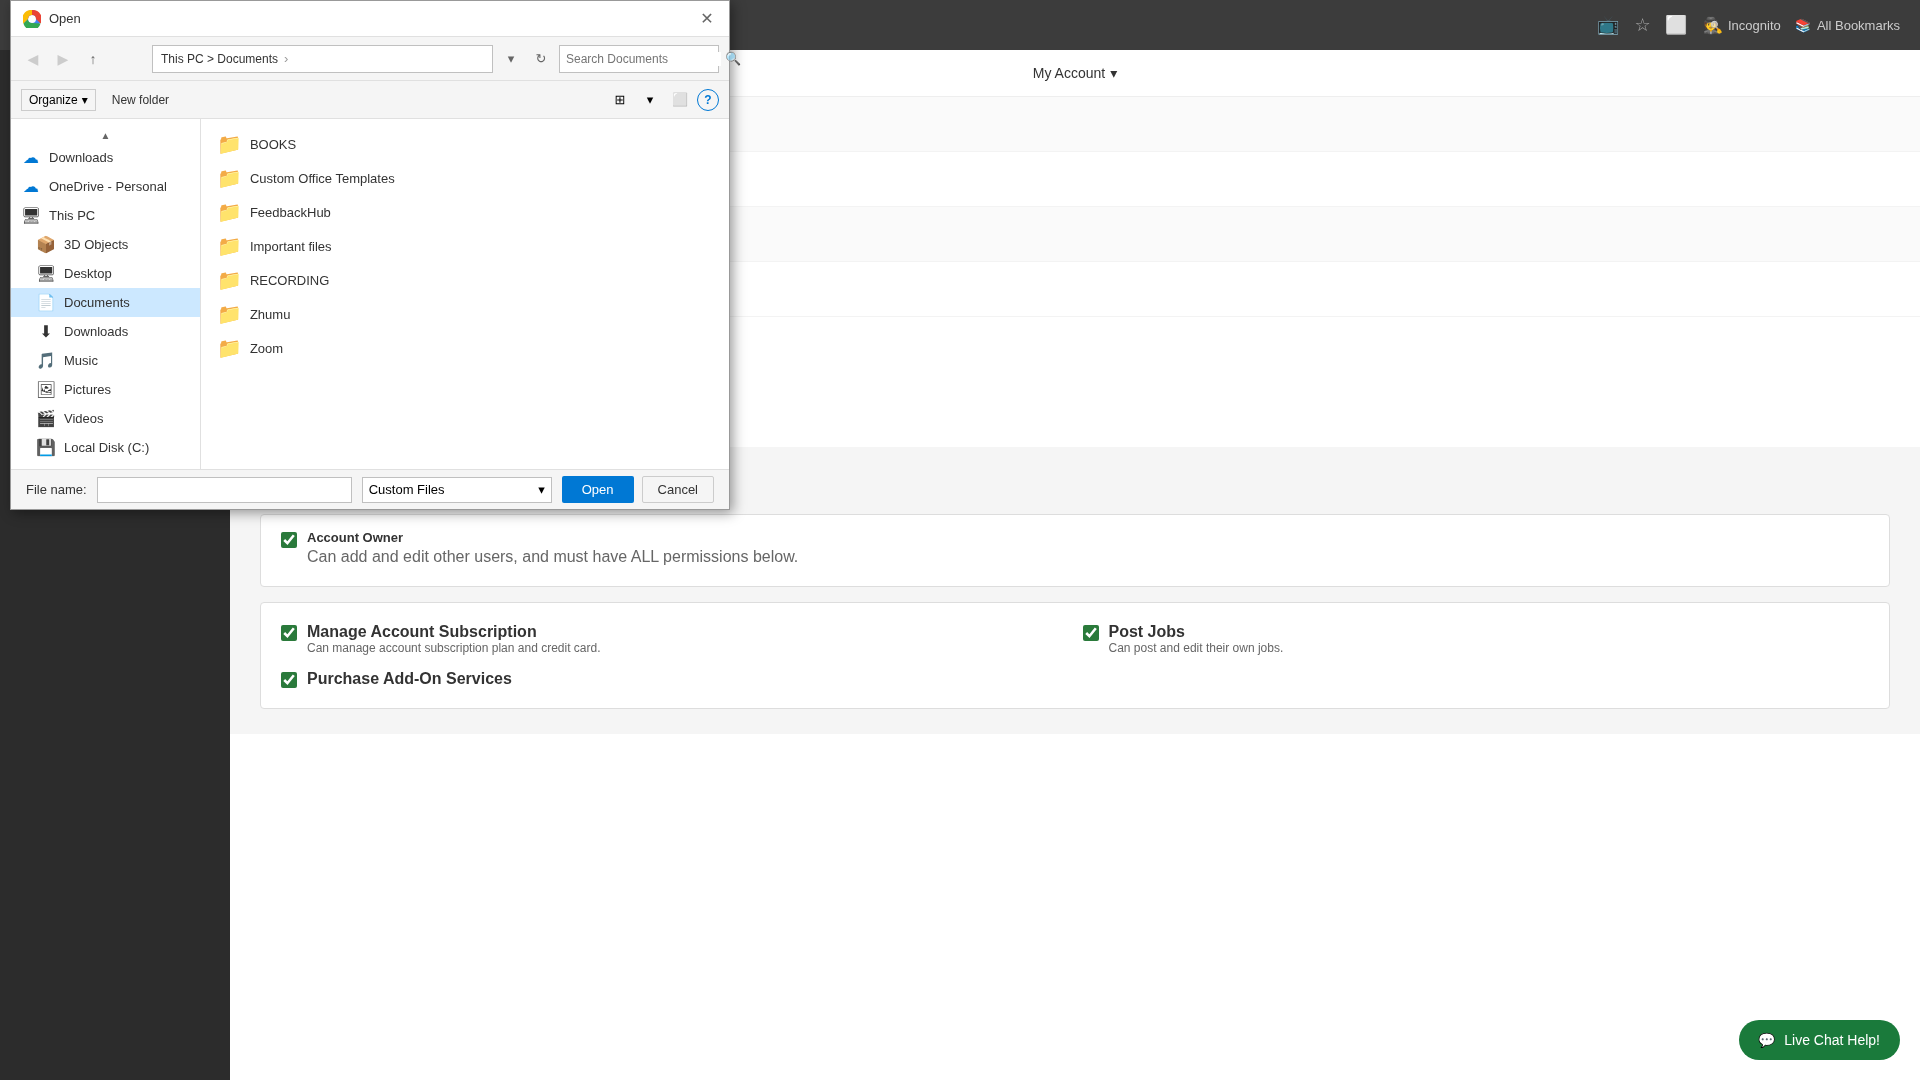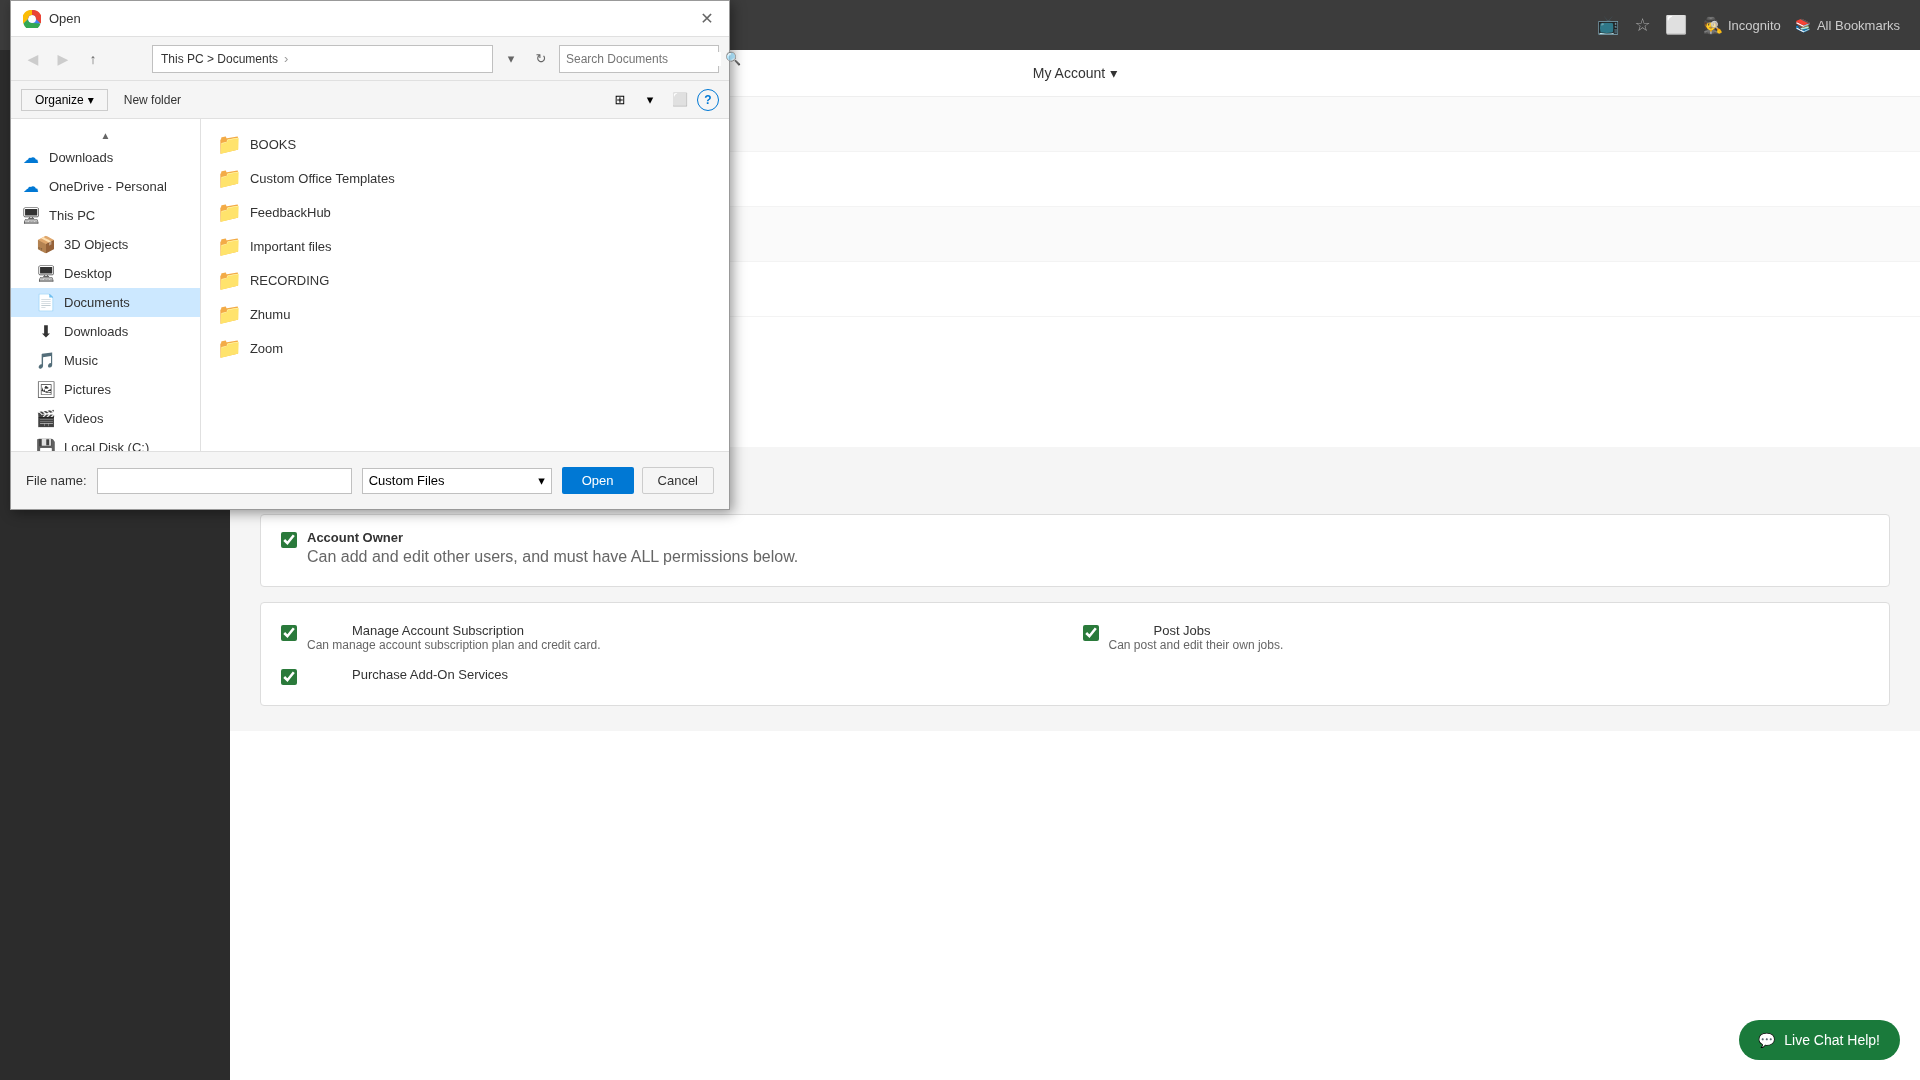--- a/index.html
+++ b/index.html
@@ -194,21 +194,21 @@
     .permissions-grid {
       display: grid;
       grid-template-columns: 1fr 1fr;
       gap: 15px;
       background: #fff;
       border: 1px solid #ddd;
       padding: 20px;
       border-radius: 4px;
     }
     .perm-item { display: flex; align-items: flex-start; gap: 10px; }
-    .perm-info .perm-title { font-weight: normal; color: #333; font-size: 13px; margin-left: 45px; }
+    .perm-info .perm-title { font-weight: bold; color: #333; font-size: 16px; }
     .perm-info .perm-desc { color: #666; font-size: 12px; }
 
     
     .live-chat {
       position: fixed;
       bottom: 20px;
       right: 20px;
       background: #1a7a3b;
       color: white;
       padding: 12px 20px;
@@ -351,21 +351,21 @@
       background: #f5f5f5;
       border-bottom: 1px solid #e0e0e0;
       padding: 5px 10px;
       display: flex;
       align-items: center;
       gap: 8px;
       height: 38px;
       flex-shrink: 0;
     }
     .organize-btn {
-      padding: 3px 13px;
+      padding: 3px 7px;
       background: #f5f5f5;
       border: 1px solid #ccc;
       font-size: 12px;
       cursor: pointer;
       display: flex;
       align-items: center;
       gap: 4px;
     }
     .new-folder-btn {
       padding: 3px 8px;
@@ -462,21 +462,21 @@
     .file-name { font-size: 13px; color: #333; }
 
     
     .dialog-footer {
       background: #f5f5f5;
       border-top: 1px solid #e0e0e0;
       padding: 10px 15px;
       display: flex;
       align-items: center;
       gap: 10px;
-      height: 58px;
+      height: 40px;
       flex-shrink: 0;
     }
     .file-name-label {
       font-size: 13px;
       color: #333;
       white-space: nowrap;
     }
     .file-name-input {
       flex: 1;
       height: 26px;

